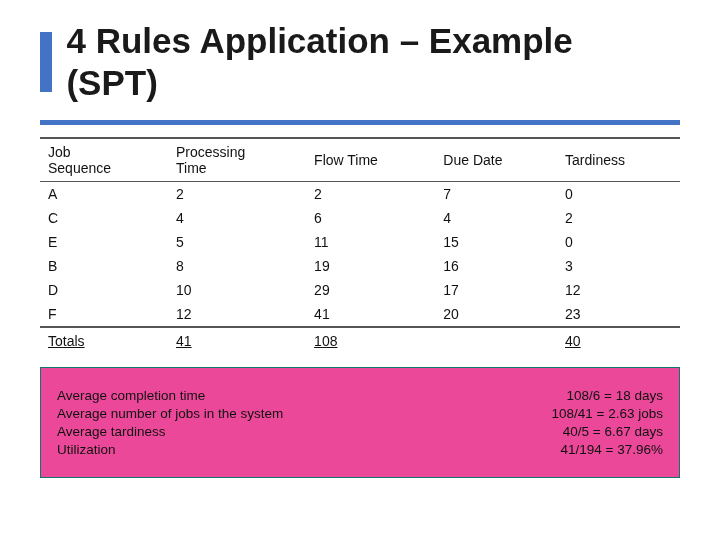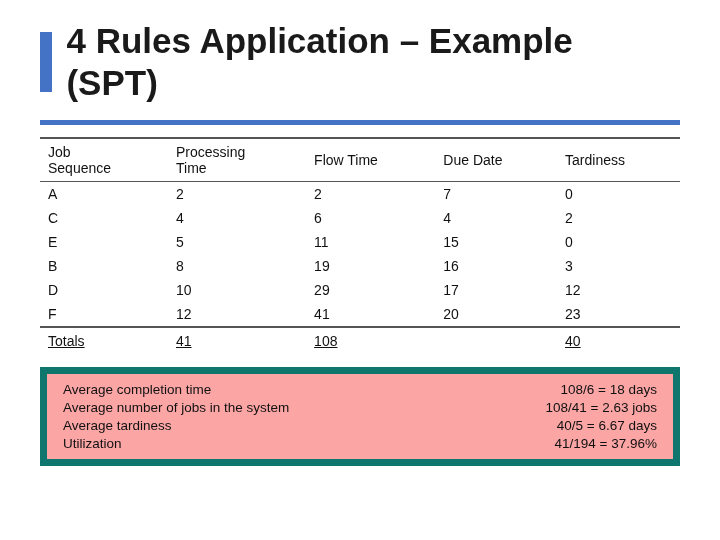--- a/index.html
+++ b/index.html
@@ -77,23 +77,23 @@
       padding-top: 5px;
       font-weight: normal;
       text-decoration: underline;
     }
 
     .main-table tbody tr:last-child td {
       
     }
 
     .summary-box {
-      background: #fca5a5;
-      border: 7px solid #0f766e;
-      padding: 8px 16px;
+      background: #ec4899;
+      border: 1px solid #0f766e;
+      padding: 20px 16px;
       width: 100%;
     }
 
     .summary-row {
       display: flex;
       justify-content: space-between;
       font-size: 13.5px;
       color: #111;
       margin-bottom: 3px;
     }

